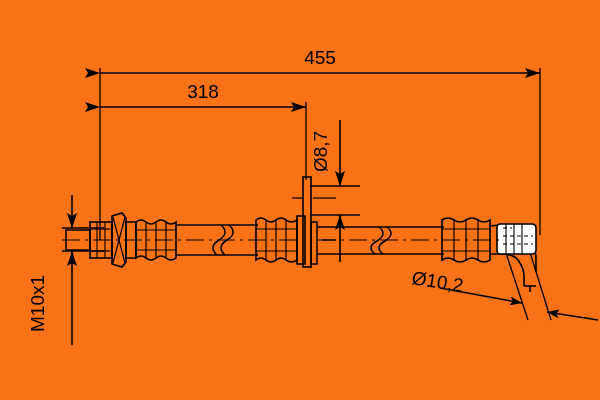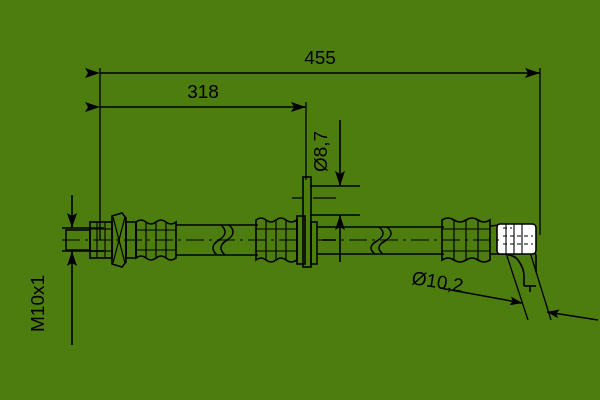--- a/index.html
+++ b/index.html
@@ -1,18 +1,18 @@
 <!DOCTYPE html>
 <html><head>
 <meta charset="utf-8">
 <style>
   html,body{margin:0;padding:0;background:#ffffff;}
   body{width:600px;height:400px;overflow:hidden;
        font-family:"Liberation Sans",sans-serif;}
-  #stage{position:relative;width:600px;height:400px;background:#4d7c0f;}
+  #stage{position:relative;width:600px;height:400px;background:#f97316;}
   svg#dwg{position:absolute;left:0;top:0;width:600px;height:400px;display:block;}
   text{font-family:"Liberation Sans",sans-serif;fill:#000;}
   .dimtext{font-size:19px;}
   .labeltext{font-size:19px;}
 </style>
 </head>
 <body>
 
 <div id="stage">
 <svg id="dwg" viewBox="0 0 600 400" xmlns="http://www.w3.org/2000/svg">

